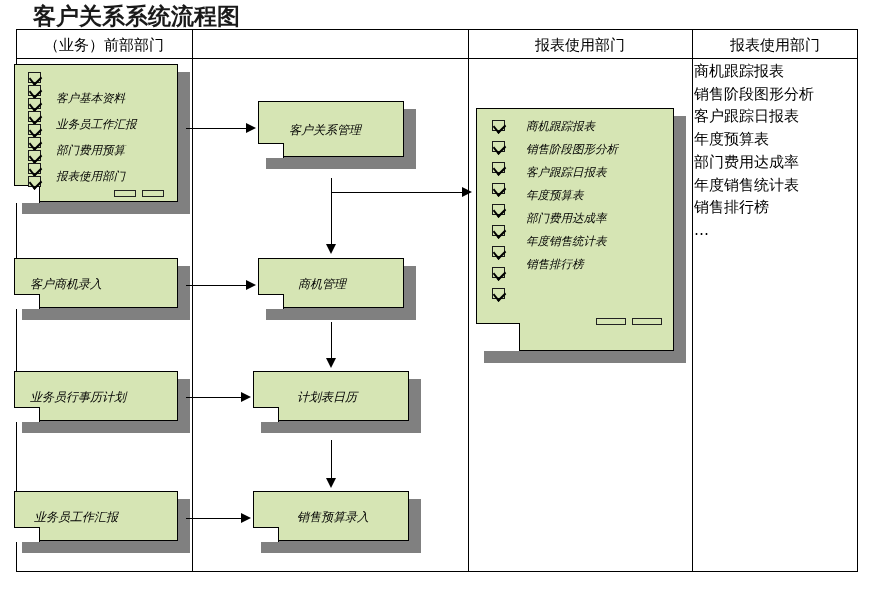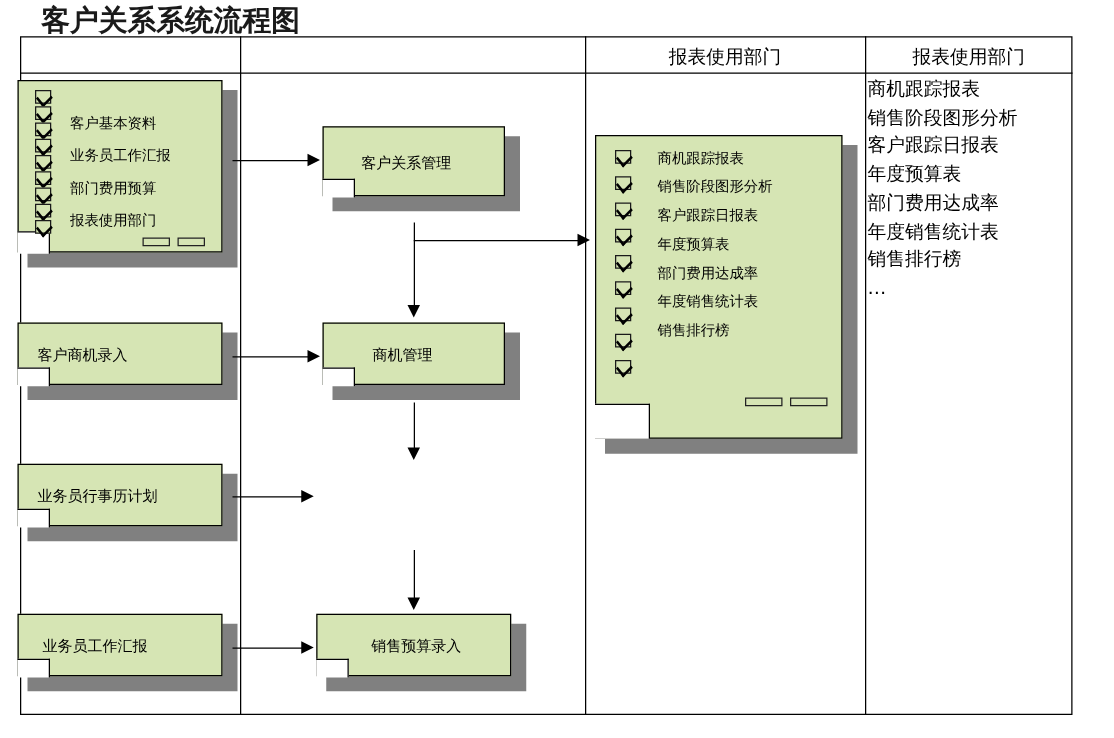--- a/index.html
+++ b/index.html
@@ -15,21 +15,21 @@
   
   .tbl{position:absolute;left:16px;top:29px;width:842px;height:543px;
        box-sizing:border-box;border:1px solid #000;}
   .hdr-rule{position:absolute;left:16px;top:58px;width:842px;height:0;
             border-top:1px solid #000;}
   .vrule{position:absolute;top:29px;height:543px;width:0;border-left:1px solid #000;}
   .col-head{position:absolute;top:33px;height:24px;line-height:24px;
             text-align:center;font-size:15px;color:#000;white-space:nowrap;}
 
   
-  .doc{position:absolute;}
+  .doc{position:absolute;font-style:italic;}
   .doc .shadow{position:absolute;background:#808080;}
   .doc .face{position:absolute;background:#d6e5b4;border:1px solid #000;
              box-sizing:border-box;}
   .doc .fold{position:absolute;background:#ffffff;border-top:1px solid #000;
              border-right:1px solid #000;box-sizing:border-box;}
   .doc .label{position:absolute;font-size:12px;color:#000;white-space:nowrap;}
 
   
   .chk{position:absolute;width:13px;height:11px;box-sizing:border-box;
        border:1px solid #1a1a1a;background:#d6e5b4;}
@@ -80,20 +80,21 @@
 <div id="root">
 
   <div class="title">客户关系系统流程图</div>
 
   <div class="tbl"></div>
   <div class="hdr-rule"></div>
   <div class="vrule" style="left:192px"></div>
   <div class="vrule" style="left:468px"></div>
   <div class="vrule" style="left:692px"></div>
 
+  <div class="col-head" style="left:16px;width:176px">（业务）前部部门</div>
   <div class="col-head" style="left:468px;width:224px">报表使用部门</div>
   <div class="col-head" style="left:692px;width:166px">报表使用部门</div>
 
   <div class="doc" style="left:14px;top:64px;width:176px;height:150px">
     <div class="shadow" style="left:8px;top:8px;width:168px;height:142px"></div>
     <div class="face" style="left:0;top:0;width:164px;height:138px"></div>
     <div class="fold" style="left:0;top:121px;width:26px;height:18px"></div>
 
     <div class="chkwrap">
       <div class="chk" style="left:14px;top:8px"></div>
@@ -144,20 +145,26 @@
     <div class="label" style="left:31px;top:21px">客户关系管理</div>
   </div>
 
   <div class="doc" style="left:258px;top:258px;width:158px;height:62px">
     <div class="shadow" style="left:8px;top:8px;width:150px;height:54px"></div>
     <div class="face" style="left:0;top:0;width:146px;height:50px"></div>
     <div class="fold" style="left:0;top:36px;width:26px;height:15px"></div>
     <div class="label" style="left:40px;top:18px">商机管理</div>
   </div>
 
+  <div class="doc" style="left:253px;top:371px;width:168px;height:62px">
+    <div class="shadow" style="left:8px;top:8px;width:160px;height:54px"></div>
+    <div class="face" style="left:0;top:0;width:156px;height:50px"></div>
+    <div class="fold" style="left:0;top:36px;width:26px;height:15px"></div>
+    <div class="label" style="left:44px;top:18px">计划表日历</div>
+  </div>
 
   <div class="doc" style="left:253px;top:491px;width:168px;height:62px">
     <div class="shadow" style="left:8px;top:8px;width:160px;height:54px"></div>
     <div class="face" style="left:0;top:0;width:156px;height:50px"></div>
     <div class="fold" style="left:0;top:36px;width:26px;height:15px"></div>
     <div class="label" style="left:44px;top:18px">销售预算录入</div>
   </div>
 
   <div class="doc" style="left:476px;top:108px;width:210px;height:255px">
     <div class="shadow" style="left:8px;top:8px;width:202px;height:247px"></div>

